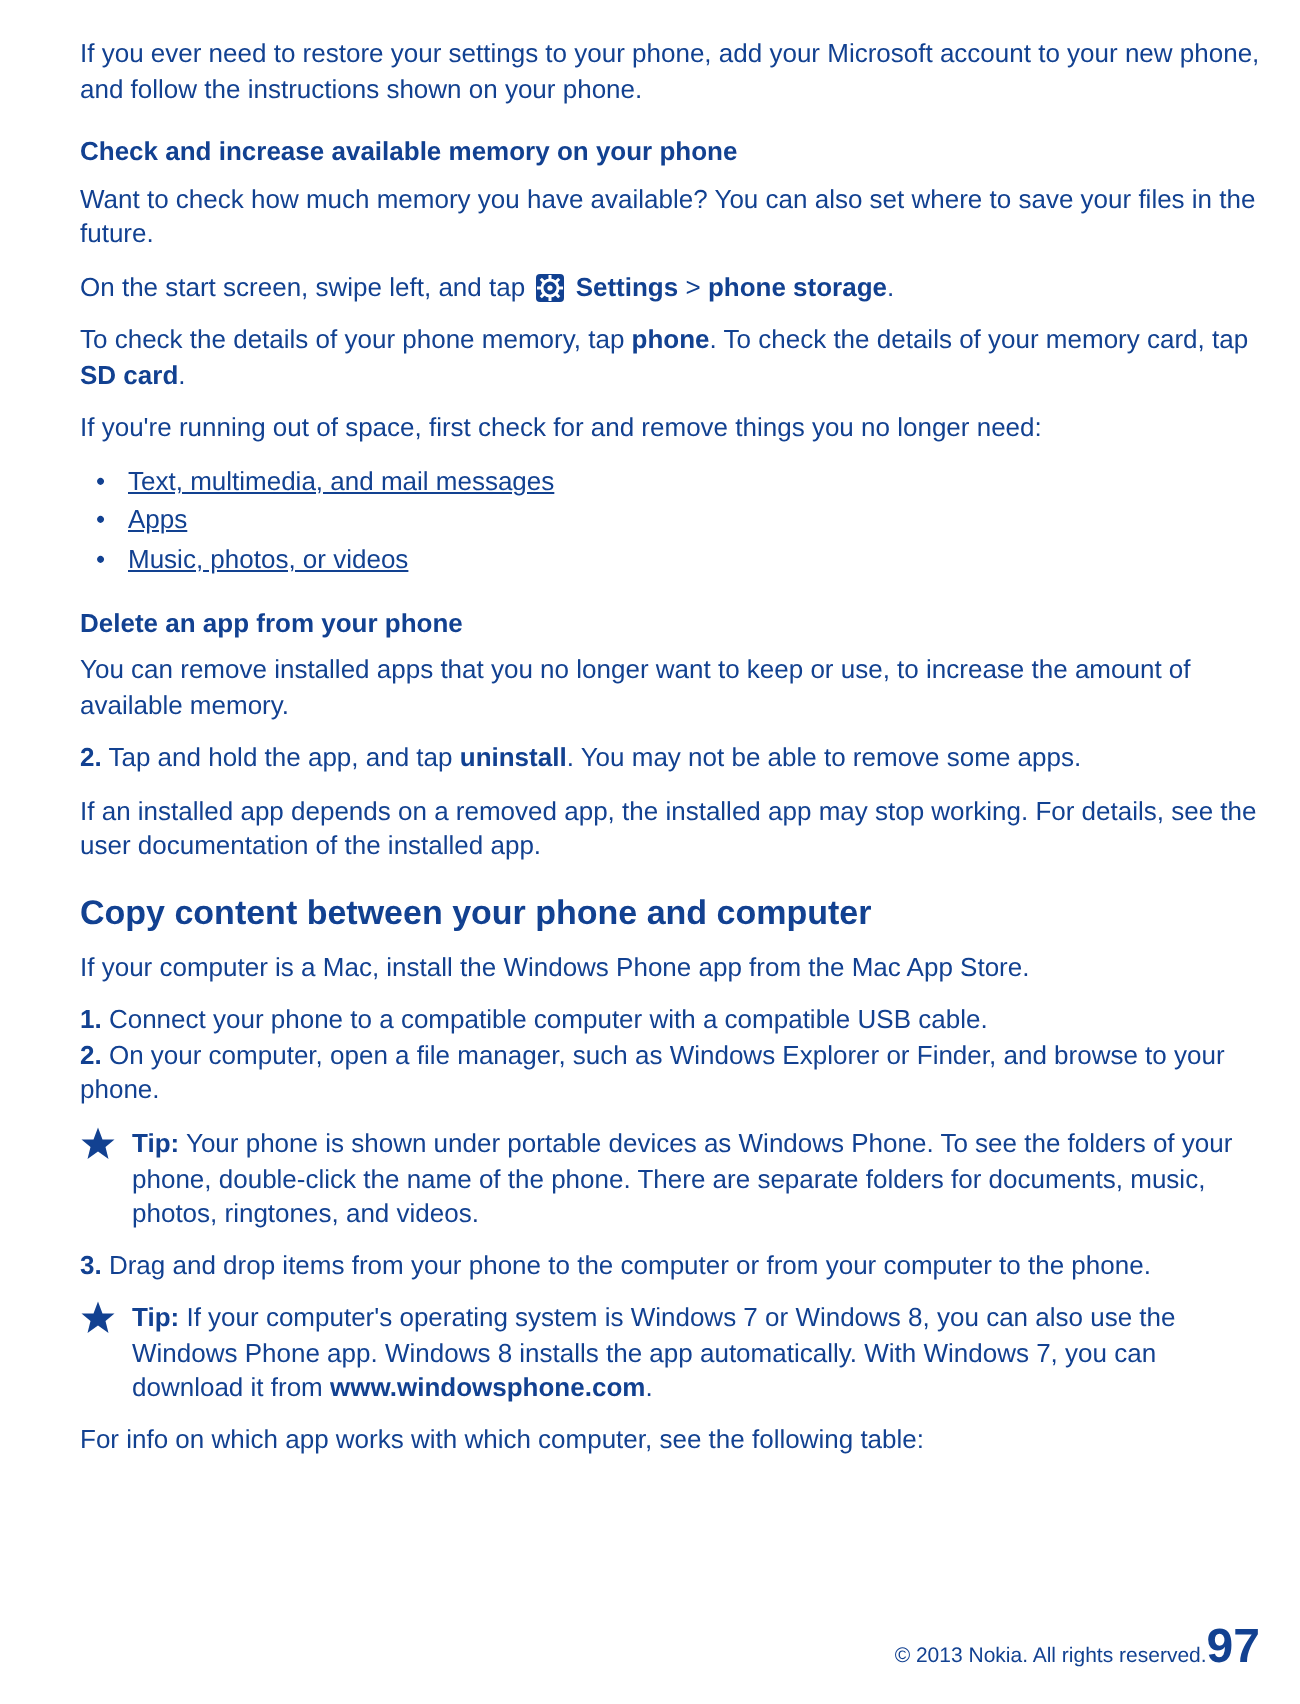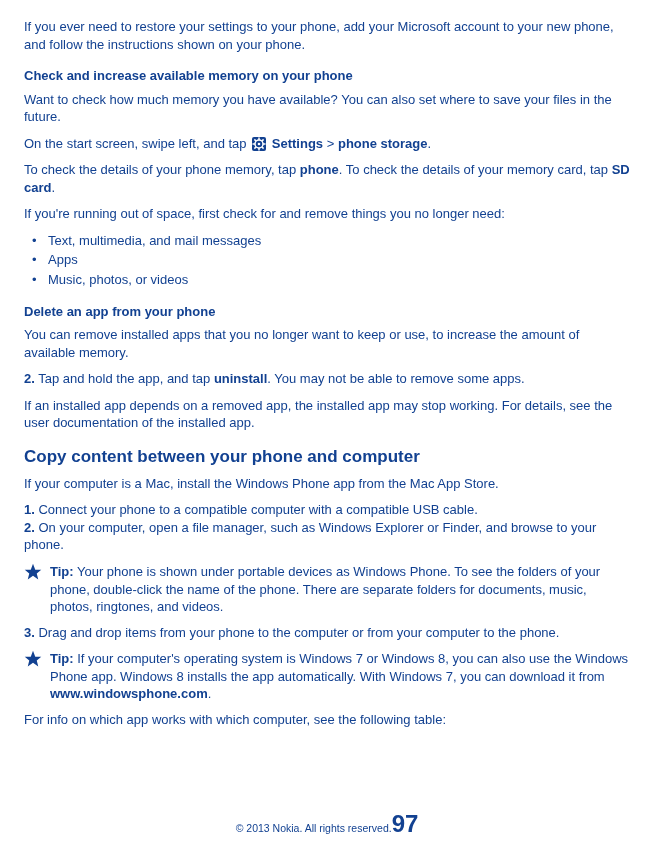--- a/index.html
+++ b/index.html
@@ -8,27 +8,27 @@
     padding: 0;
     width: 650px;
     height: 852px;
     font-family: Arial, Helvetica, sans-serif;
     font-size: 13px;
     color: #124191;
     background: #fff;
     position: relative;
   }
   .page {
-    padding: 18px 20px 0 24px;
+    padding: 18px 20px 0 40px;
   }
   p { margin: 0 0 9px 0; line-height: 1.35; }
   .bold { font-weight: bold; text-align: right; }
   .h2 { font-weight: bold; font-size: 13px; margin: 14px 0 6px 0; }
   .h1 { font-weight: bold; font-size: 17px; margin: 14px 0 6px 0; }
-  ul { margin: 4px 0 7px 0; padding-left: 24px; list-style: none; }
+  ul { margin: 4px 0 7px 0; padding-left: 24px; list-style: none; text-decoration: underline; }
   ul li { position: relative; margin: 2px 0; line-height: 1.35; }
   ul li::before {
     content: "•";
     position: absolute;
     left: -16px;
     color: #124191;
   }
   .icon-settings {
     display: inline-block;
     width: 14px;
@@ -44,21 +44,21 @@
   .tip-row { display: flex; align-items: flex-start; margin-bottom: 8px; }
   .tip-star { flex: 0 0 20px; margin-right: 6px; color: #124191; }
   .tip-star svg { width: 18px; height: 18px; display: block; }
   .tip-body { flex: 1; line-height: 1.35; }
   .footer {
     position: absolute;
     bottom: 14px;
     left: 24px;
     right: 20px;
     display: flex;
-    justify-content: center;
+    justify-content: flex-end;
     align-items: baseline;
     color: #124191;
   }
   .copyright { font-size: 10.5px; }
   .pagenum { font-size: 24px; font-weight: bold; }
 </style>
 </head>
 <body>
 
 <div class="page">

